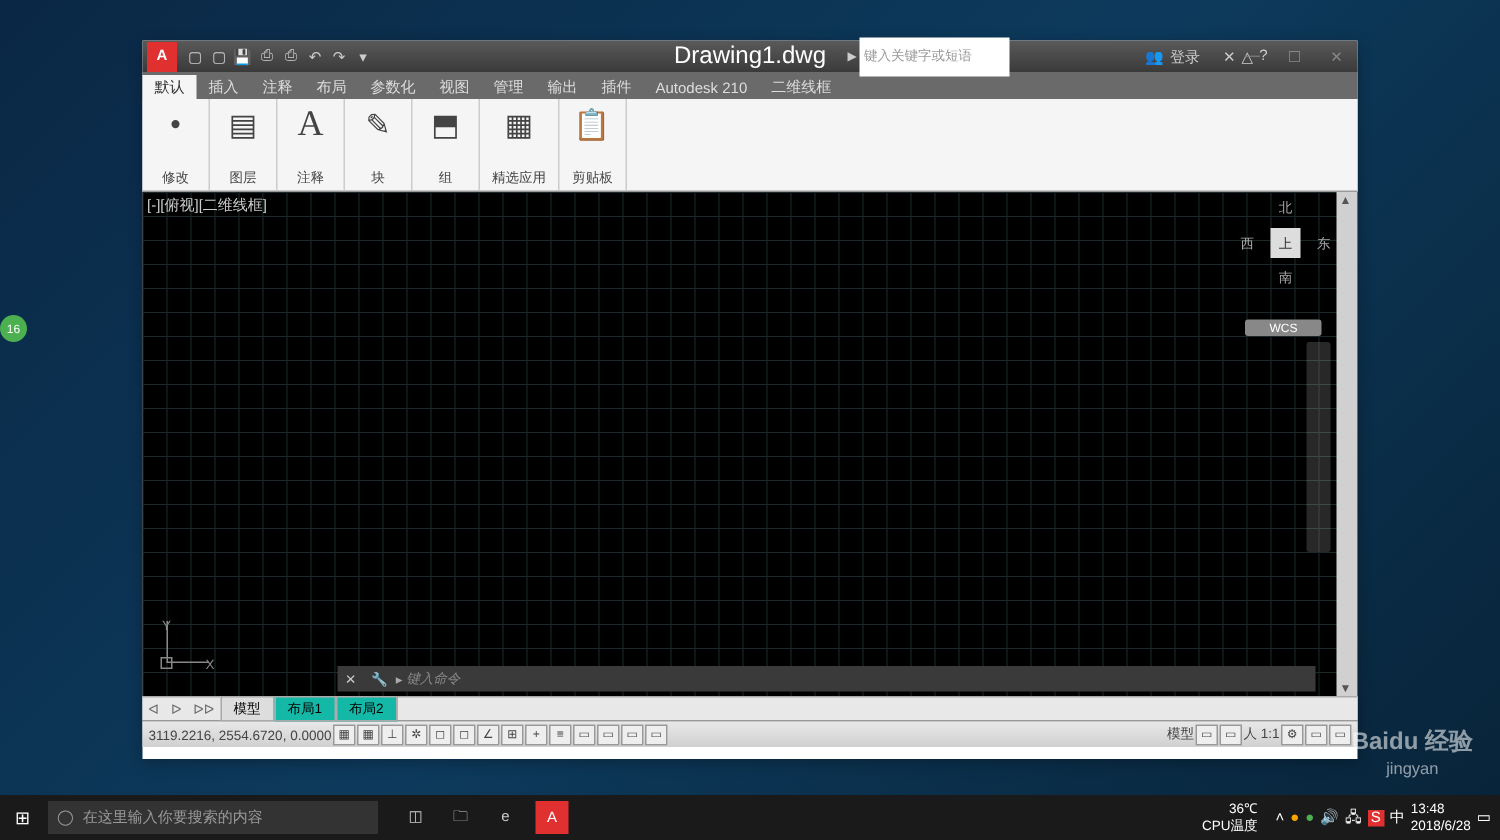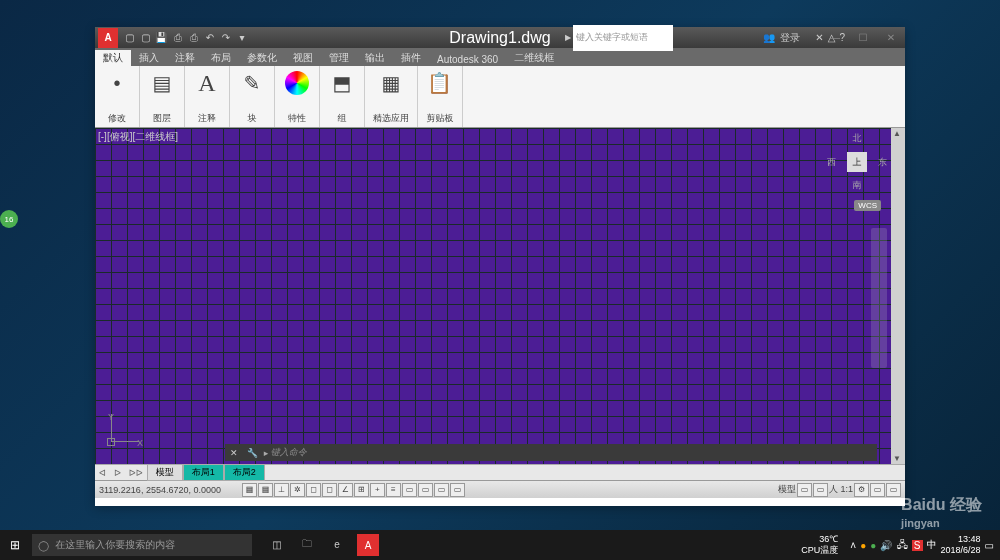--- a/index.html
+++ b/index.html
@@ -19,30 +19,30 @@
 .menubar{height:18px;background:linear-gradient(#4a4a4a,#2a2a2a);display:flex;align-items:center;padding:0 5px;gap:2px}
 .menu-item{color:#ddd;font-size:10px;padding:1px 5px}
 .ribbon-tabs{height:18px;background:#6a6a6a;display:flex;align-items:flex-end;font-size:10px}
 .rtab{padding:1px 8px;color:#ddd}
 .rtab.active{background:#f5f5f5;color:#333}
 .ribbon{height:62px;background:#f5f5f5;display:flex;border-bottom:1px solid #999}
 .rpanel{border-right:1px solid #ccc;display:flex;flex-direction:column;align-items:center;justify-content:space-between;padding:3px 8px 2px;font-size:9px;color:#444}
 .rpanel-icon{width:28px;height:28px;display:flex;align-items:center;justify-content:center;font-size:20px}
 .circle-icon{width:26px;height:26px;border:2px solid #888;border-radius:50%}
 .color-wheel{width:24px;height:24px;border-radius:50%;background:conic-gradient(red,yellow,lime,cyan,blue,magenta,red)}
-.drawing-area{position:relative;height:336px;background:#4c1d95;overflow:hidden}
+.drawing-area{position:relative;height:336px;background:#000000;overflow:hidden}
 .grid-canvas{position:absolute;inset:0;background-image:linear-gradient(#1a2a2a 1px,transparent 1px),linear-gradient(90deg,#1a2a2a 1px,transparent 1px);background-size:16px 16px}
 .view-label{position:absolute;top:2px;left:3px;color:#ccc;font-size:10px}
 .scrollbar-v{position:absolute;right:0;top:0;width:14px;height:100%;background:#d0d0d0}
 .scrollbar-v::before{content:"▲";position:absolute;top:1px;left:2px;font-size:8px;color:#555}
 .scrollbar-v::after{content:"▼";position:absolute;bottom:1px;left:2px;font-size:8px;color:#555}
 .viewcube{position:absolute;right:22px;top:8px;width:52px;height:52px;display:flex;align-items:center;justify-content:center}
 .vc-center{width:20px;height:20px;background:#ddd;color:#333;font-size:9px;display:flex;align-items:center;justify-content:center}
 .vc-dir{position:absolute;color:#aaa;font-size:9px}
-.wcs-badge{position:absolute;right:24px;top:72px;background:#888;color:#fff;font-size:8px;padding:1px 4px;border-radius:2px}
+.wcs-badge{position:absolute;right:24px;top:85px;background:#888;color:#fff;font-size:8px;padding:1px 16px;border-radius:2px}
 .nav-bar{position:absolute;right:18px;top:100px;width:16px;height:140px;background:rgba(200,200,200,.2);border-radius:2px}
 .ucs{position:absolute;left:8px;bottom:10px;width:40px;height:40px}
 .ucs-y{position:absolute;left:8px;bottom:12px;width:1px;height:28px;background:#888}
 .ucs-x{position:absolute;left:8px;bottom:12px;width:28px;height:1px;background:#888}
 .ucs-ly{position:absolute;left:5px;top:-2px;color:#888;font-size:9px}
 .ucs-lx{position:absolute;right:0;bottom:6px;color:#888;font-size:9px}
 .ucs-sq{position:absolute;left:4px;bottom:8px;width:8px;height:8px;border:1px solid #888}
 .cmdline{height:17px;background:#3a3a3a;display:flex;align-items:center;font-size:9px;color:#aaa;margin:0 14px 0 130px}
 .cmd-x{padding:0 5px;color:#ccc}
 .cmd-icon{padding:0 5px}
@@ -55,24 +55,24 @@
 .sb-left{display:flex;align-items:center;gap:1px}
 .sb-right{display:flex;align-items:center;gap:1px}
 .sb-btn{width:15px;height:14px;border:1px solid #999;background:#eee;display:flex;align-items:center;justify-content:center;font-size:8px}
 .taskbar{position:absolute;bottom:0;left:0;right:0;height:30px;background:#1a1a1a;display:flex;align-items:center;color:#fff;font-size:10px}
 .tb-start{width:30px;height:30px;display:flex;align-items:center;justify-content:center;font-size:12px}
 .tb-search{width:220px;height:22px;background:#333;display:flex;align-items:center;padding:0 6px;color:#999;gap:6px;margin-left:2px}
 .tb-icons{display:flex;gap:10px;margin-left:15px}
 .tb-icon{width:20px;height:20px;display:flex;align-items:center;justify-content:center;color:#ccc}
 .tb-right{position:absolute;right:0;display:flex;align-items:center;gap:4px;padding-right:6px}
 .tb-temp{text-align:right;font-size:9px;line-height:11px;margin-right:8px}
-.tb-clock{text-align:right;font-size:9px;line-height:11px}
+.tb-clock{text-align:left;font-size:9px;line-height:11px}
 .tray-icon{font-size:10px}
-.watermark{position:absolute;right:18px;bottom:28px;color:rgba(255,255,255,.55);font-size:16px;font-weight:bold;text-align:left;line-height:18px}
-.wm-sub{font-size:11px;font-weight:bold}
+.watermark{position:absolute;right:18px;bottom:38px;color:rgba(255,255,255,.55);font-size:16px;font-weight:bold;text-align:center;line-height:18px}
+.wm-sub{font-size:11px;font-weight:normal}
 .green-badge{position:absolute;left:0;top:210px;width:18px;height:18px;background:#4caf50;border-radius:50%;color:#fff;font-size:8px;display:flex;align-items:center;justify-content:center}
 </style>
 </head>
 <body>
 
 <div class="green-badge">16</div>
 
 <div class="app-window">
   <div class="titlebar">
     <div class="app-icon">A</div>
@@ -109,46 +109,40 @@
   <div class="ribbon-tabs">
     <div class="rtab active">默认</div>
     <div class="rtab">插入</div>
     <div class="rtab">注释</div>
     <div class="rtab">布局</div>
     <div class="rtab">参数化</div>
     <div class="rtab">视图</div>
     <div class="rtab">管理</div>
     <div class="rtab">输出</div>
     <div class="rtab">插件</div>
-    <div class="rtab">Autodesk 360</div>
+    <div class="rtab">Autodesk 210</div>
     <div class="rtab">二维线框</div>
   </div>
 
   <div class="ribbon">
     <div class="rpanel">
         <div class="rpanel-icon">•</div>
         <span>修改</span>
       </div>
     <div class="rpanel">
         <div class="rpanel-icon">▤</div>
         <span>图层</span>
       </div>
     <div class="rpanel">
         <div class="rpanel-icon" style="font-family:serif;font-size:24px">A</div>
         <span>注释</span>
       </div>
     <div class="rpanel">
         <div class="rpanel-icon">✎</div>
         <span>块</span>
-      </div>
-    <div class="rpanel">
-        <div class="rpanel-icon">
-          <div class="color-wheel"></div>
-        </div>
-        <span>特性</span>
       </div>
     <div class="rpanel">
         <div class="rpanel-icon">⬒</div>
         <span>组</span>
       </div>
     <div class="rpanel">
         <div class="rpanel-icon">▦</div>
         <span>精选应用</span>
       </div>
     <div class="rpanel">
@@ -189,21 +183,21 @@
     <span class="lt-btn">ᐊ</span>
     <span class="lt-btn">ᐅ</span>
     <span class="lt-btn">ᐅᐅ</span>
     <div class="lt-tab active">模型</div>
     <div class="lt-tab">布局1</div>
     <div class="lt-tab">布局2</div>
   </div>
 
   <div class="statusbar">
     <div class="sb-left">
-      <span style="margin-right:20px">3119.2216, 2554.6720, 0.0000</span>
+      <span style="margin-right:0">3119.2216, 2554.6720, 0.0000</span>
       <div class="sb-btn">▦</div>
       <div class="sb-btn">▦</div>
       <div class="sb-btn">⊥</div>
       <div class="sb-btn">✲</div>
       <div class="sb-btn">◻</div>
       <div class="sb-btn">◻</div>
       <div class="sb-btn">∠</div>
       <div class="sb-btn">⊞</div>
       <div class="sb-btn">+</div>
       <div class="sb-btn">≡</div>

